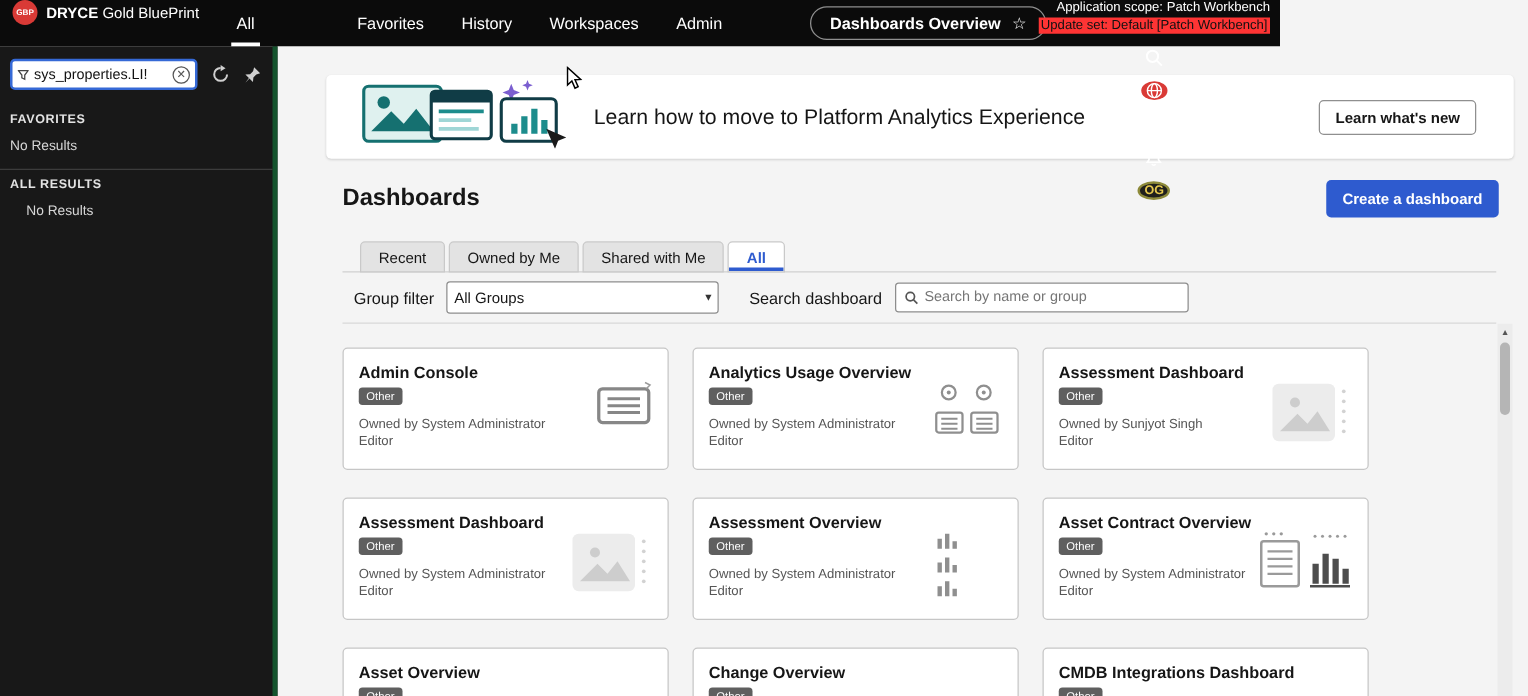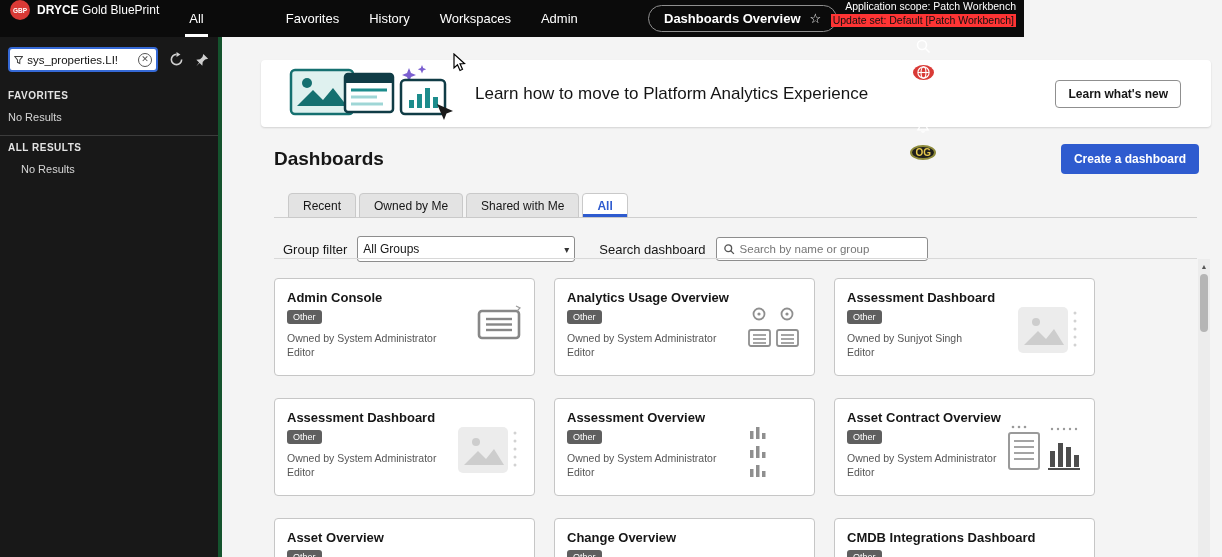--- a/index.html
+++ b/index.html
@@ -46,26 +46,26 @@
 
   .page-head { position:absolute; top:107px; left:33px; right:23px; display:flex; justify-content:space-between; align-items:center; }
   .page-title { font-size:19px; font-weight:bold; color:#161616; }
   .create-btn { background:#2e5bcf; color:#fff; border:none; border-radius:4px; padding:8px 13px; font-size:12px; font-weight:bold; cursor:pointer; font-family:"Liberation Sans",sans-serif; }
 
   .tabs-line { position:absolute; top:180px; left:33px; right:25px; border-top:1px solid #cfcfcf; }
   .tabs { position:absolute; top:156px; left:47px; display:flex; z-index:2; }
   .tab { height:25px; padding:0 14px; display:flex; align-items:center; font-size:12px; color:#161616; background:#e3e3e3; border:1px solid #c9c9c9; border-radius:4px 4px 0 0; margin-right:3px; cursor:pointer; }
   .tab.active { background:#fff; color:#2e5bcf; font-weight:bold; box-shadow:inset 0 -3px 0 #2e5bcf; }
 
-  .filters-row { position:absolute; top:199px; left:42px; display:flex; align-items:center; gap:10px; }
+  .filters-row { position:absolute; top:188px; left:42px; display:flex; align-items:center; gap:10px; }
   .filter-label { font-size:13px; color:#161616; white-space:nowrap; }
   .select-box { width:218px; height:26px; background:#fff; border:1px solid #8d8d8d; border-radius:3px; display:flex; align-items:center; justify-content:space-between; padding:0 5px; font-size:12px; color:#161616; cursor:pointer; }
   .select-caret { font-size:10px; color:#333; }
   .search-label { margin-left:14px; }
-  .search-box { width:212px; height:24px; background:#fff; border:1px solid #8d8d8d; border-radius:3px; display:flex; align-items:center; gap:5px; padding:0 6px; }
+  .search-box { width:235px; height:24px; background:#fff; border:1px solid #8d8d8d; border-radius:3px; display:flex; align-items:center; gap:5px; padding:0 6px; }
   .search-box input { border:none; outline:none; flex:1; font-size:11.5px; color:#333; font-family:"Liberation Sans",sans-serif; }
   .search-box input::placeholder { color:#767676; }
 
   .filters-sep { position:absolute; top:221px; left:33px; right:25px; border-top:1px solid #d8d8d8; }
 
   .cards-grid { position:absolute; top:241px; left:33px; display:grid; grid-template-columns:repeat(3,261px); gap:22px 19px; }
   .card { width:261px; height:98px; background:#fff; border:1px solid #c6c6c6; border-radius:4px; padding:11px 12px; position:relative; cursor:pointer; }
   .card-title { font-size:13px; font-weight:bold; color:#161616; }
   .badge { display:inline-block; margin-top:5px; background:#5f5f5f; color:#fff; font-size:9px; padding:2px 6px; border-radius:3px; }
   .card-owner { margin-top:8px; font-size:10.5px; color:#565656; width:160px; line-height:1.3; }

